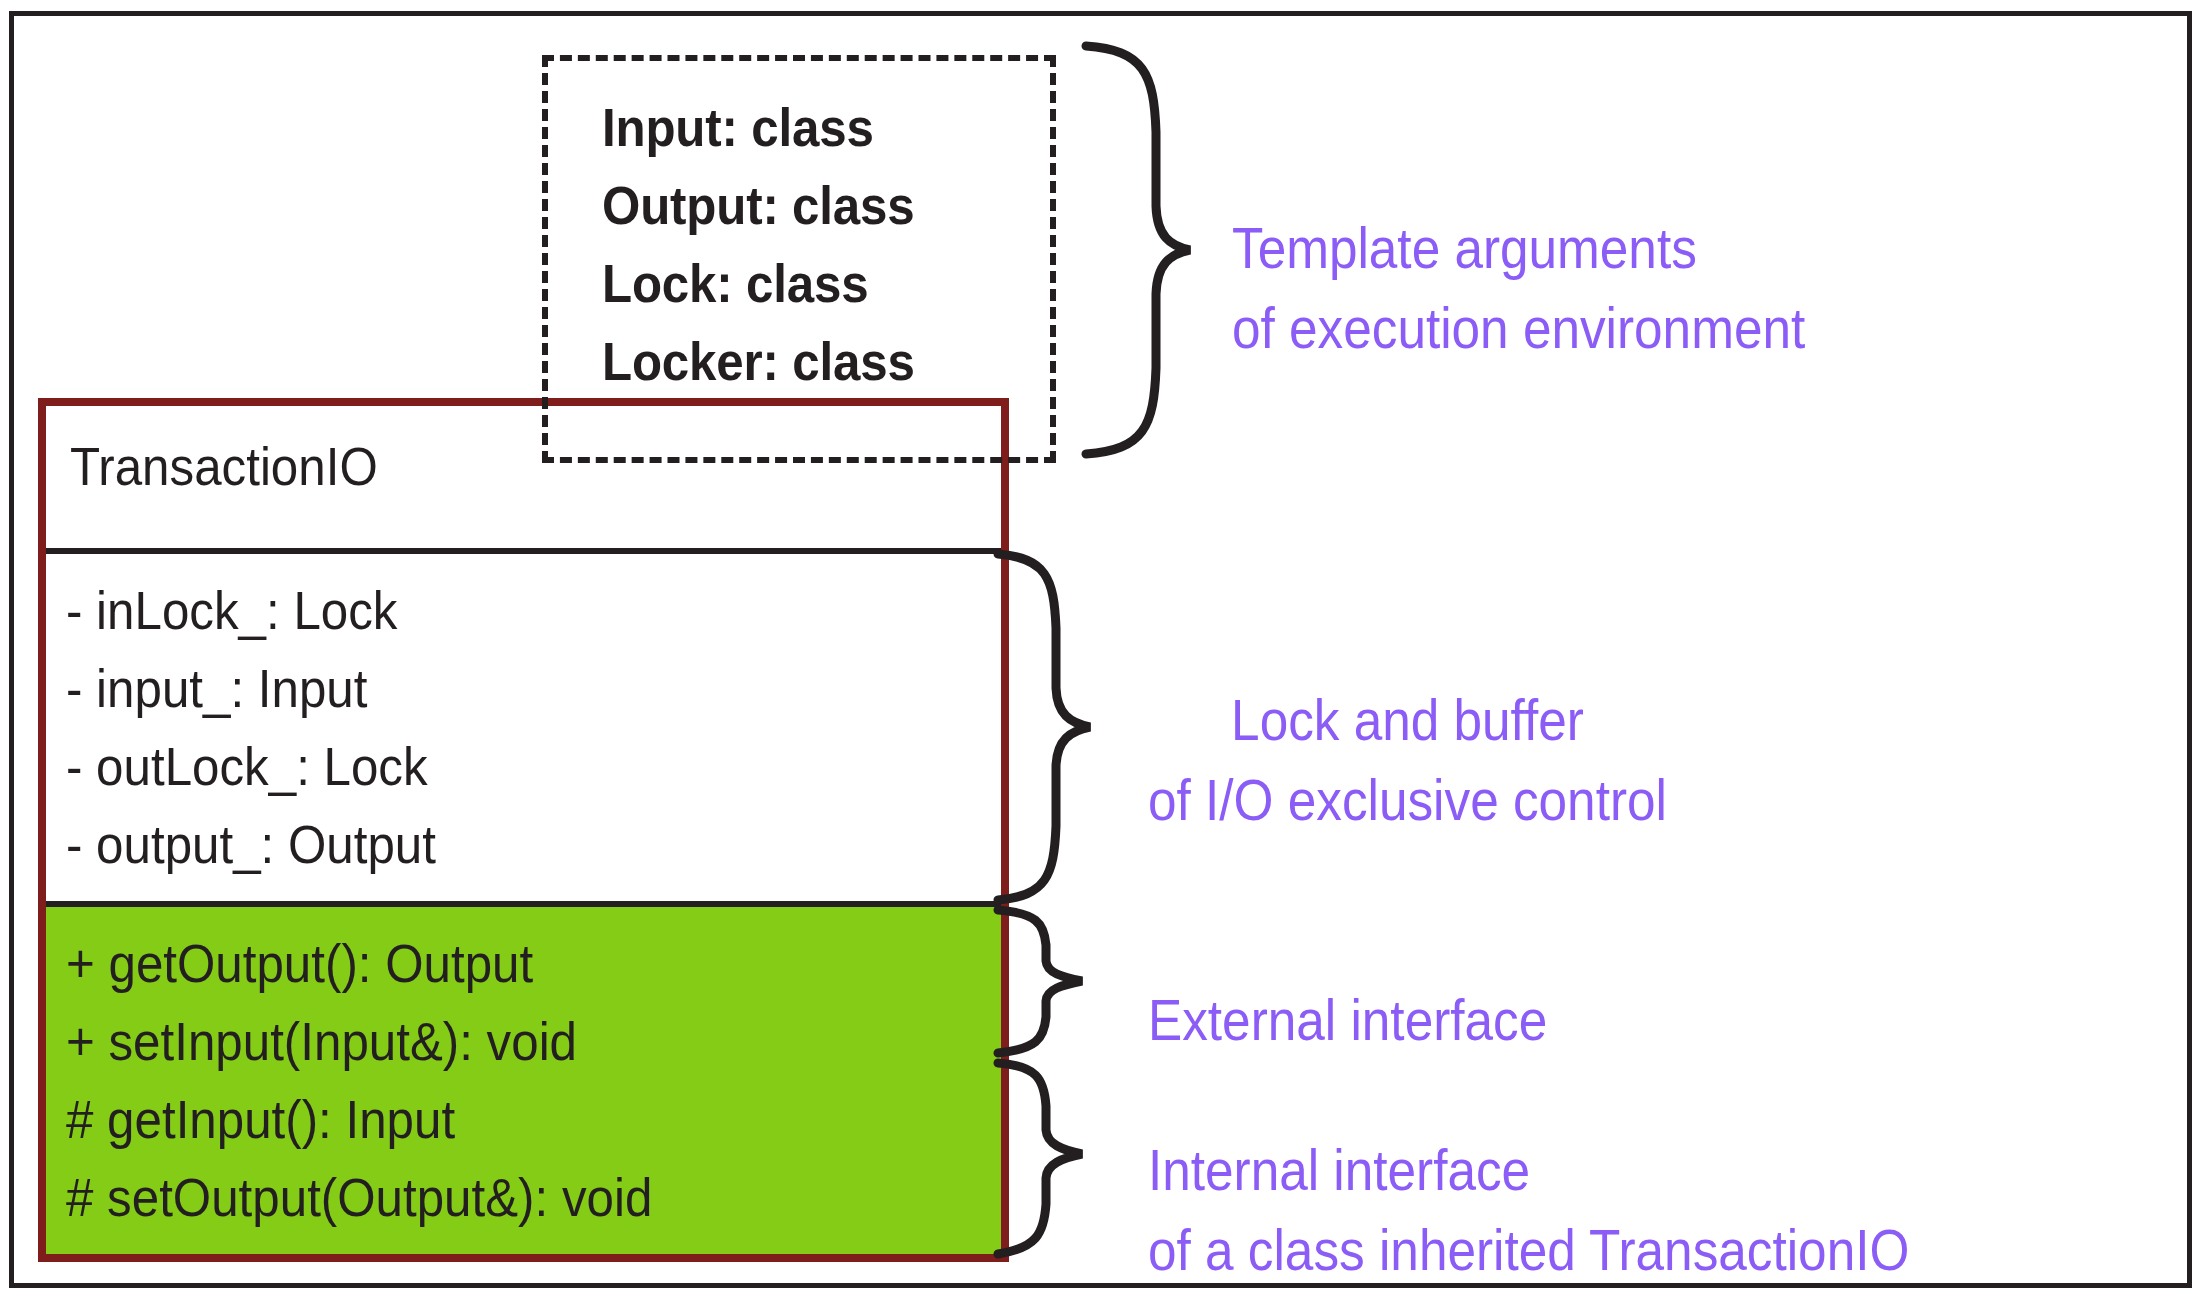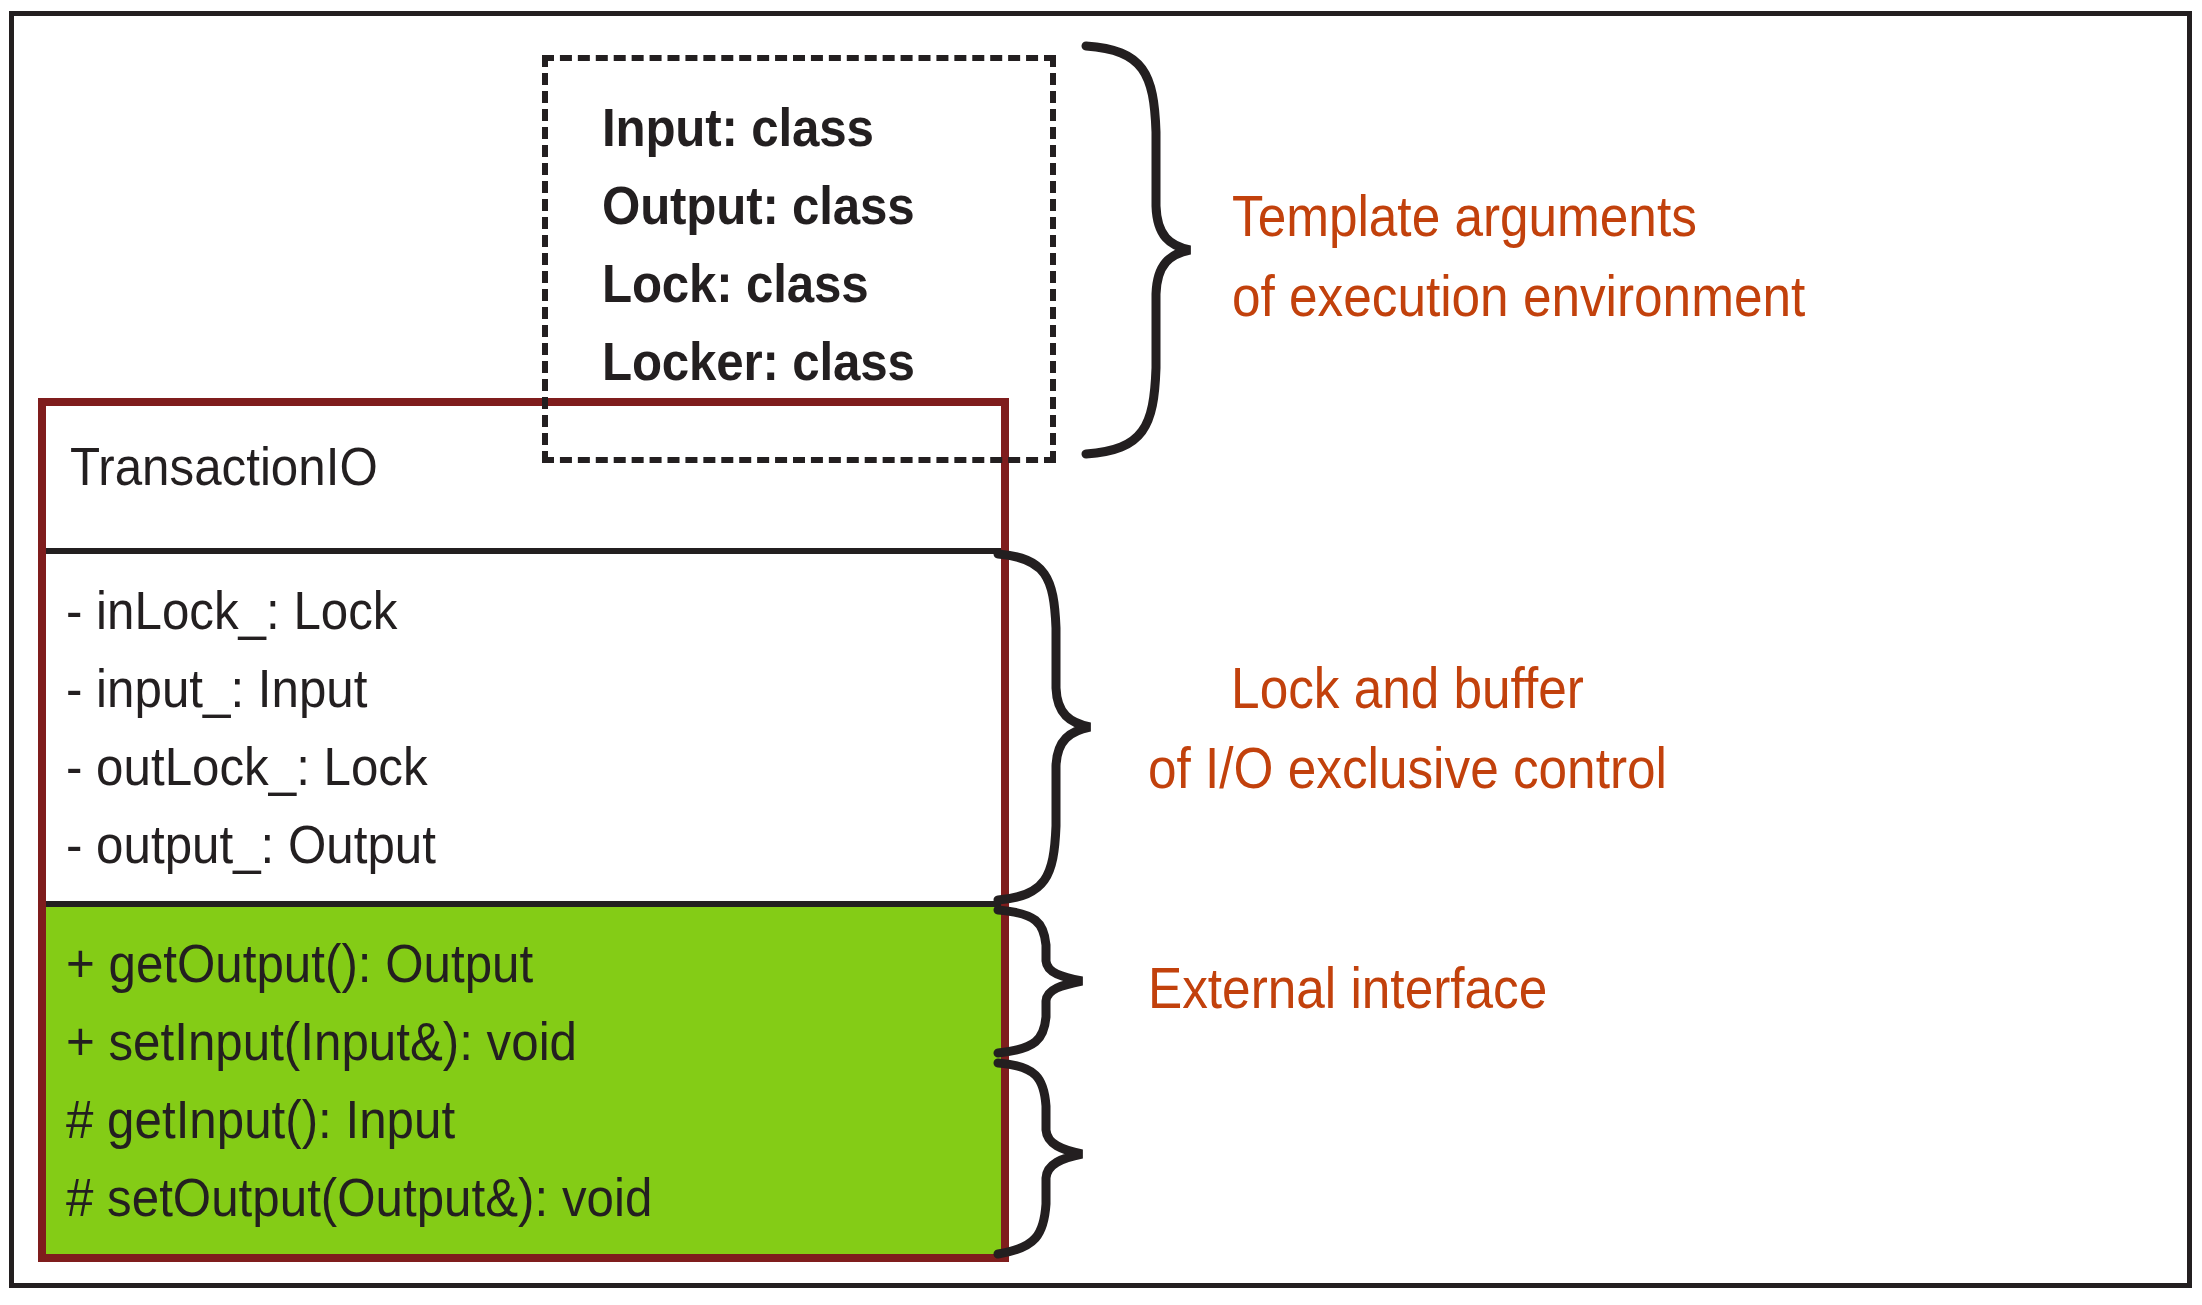--- a/index.html
+++ b/index.html
@@ -126,22 +126,23 @@
   
   .brace {
     position: absolute;
     z-index: 3;
   }
   .brace svg { display: block; overflow: visible; }
 
   
   .annotation {
     position: absolute;
-    color: #c2410c;
+    color: #8b5cf6;
     z-index: 3;
+    margin-top: 32px;
   }
   .annotation-line {
     font-size: 57px;
     line-height: 80px;
     white-space: nowrap;
     transform: scaleX(0.90);
     transform-origin: left center;
   }
 
   .ann-template   { left: 1232px; top: 176px; }
@@ -221,14 +222,18 @@
 
   <div class="annotation ann-lock">
     <div class="annotation-line">Lock and buffer</div>
     <div class="annotation-line">of I/O exclusive control</div>
   </div>
 
   <div class="annotation ann-external">
     <div class="annotation-line">External interface</div>
   </div>
 
+  <div class="annotation ann-internal">
+    <div class="annotation-line">Internal interface</div>
+    <div class="annotation-line">of a class inherited TransactionIO</div>
+  </div>
 
 </div>
 
 </body></html>

